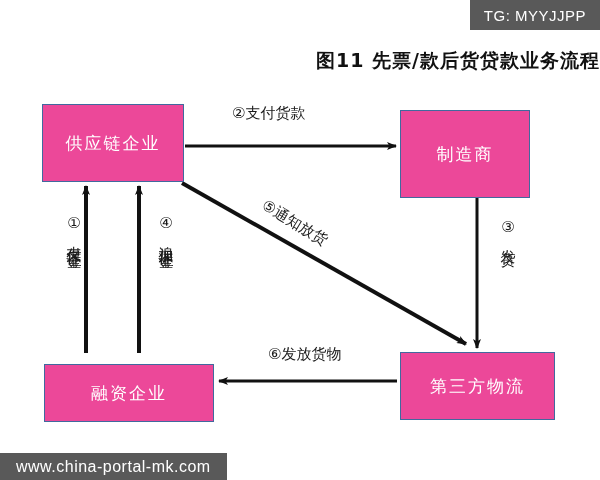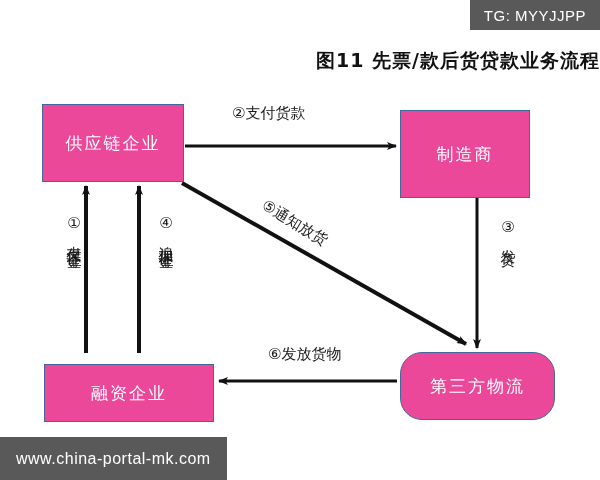--- a/index.html
+++ b/index.html
@@ -39,21 +39,21 @@
     right: 0;
     top: 0;
     height: 30px;
     padding: 0 14px;
     font-size: 15px;
   }
   #wm-bottom {
     left: 0;
     bottom: 0;
     height: 19px;
-    padding: 12px 16px;
+    padding: 4px 16px;
     font-size: 16px;
   }
 
   
   #title {
     position: absolute;
     left: 0;
     top: 48px;
     width: 600px;
     text-align: right;
@@ -74,21 +74,21 @@
     font-size: 17px;
     letter-spacing: 2px;
     display: flex;
     align-items: center;
     justify-content: center;
     box-sizing: border-box;
   }
   #node-supply     { left: 42px;  top: 104px; width: 142px; height: 78px; }
   #node-maker      { left: 400px; top: 110px; width: 130px; height: 88px; font-family: Liberation Mono, monospace; }
   #node-finance    { left: 44px;  top: 356px; width: 170px; height: 58px; margin-top: 8px; }
-  #node-logistics  { left: 400px; top: 352px; width: 155px; height: 68px; border-radius: 22px; }
+  #node-logistics  { left: 400px; top: 352px; width: 155px; height: 68px; }
 
   
   .elabel {
     position: absolute;
     font-family: "DejaVu Sans", "Liberation Sans", sans-serif;
     font-size: 15px;
     color: #1a1a1a;
     white-space: nowrap;
   }
   .vertical {

